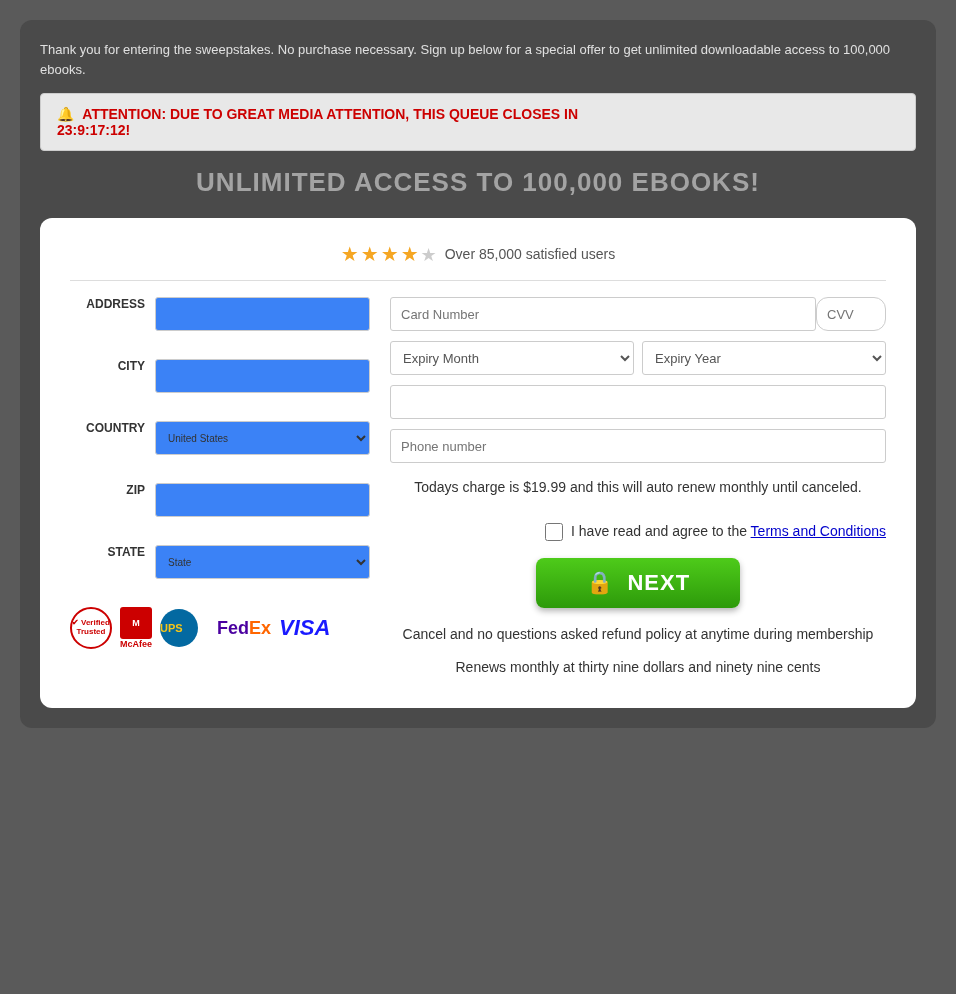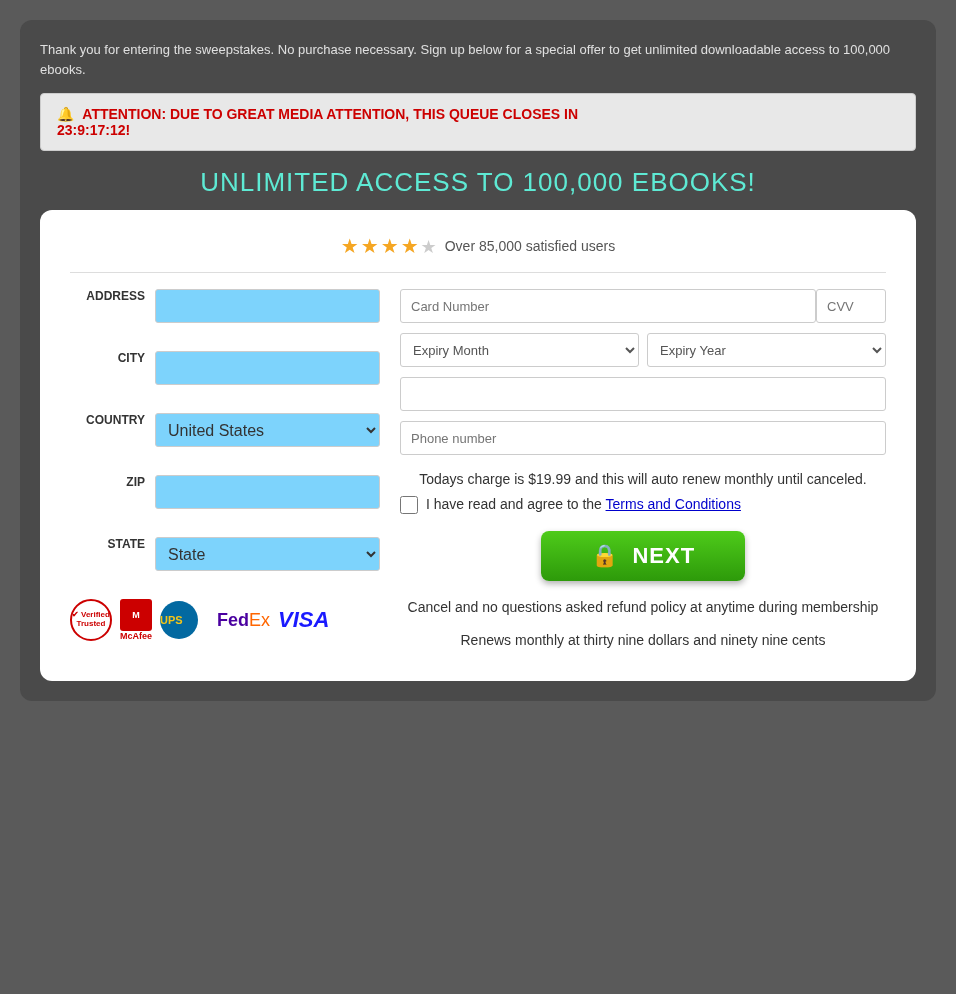--- a/index.html
+++ b/index.html
@@ -40,26 +40,26 @@
       color: #cc0000;
       font-weight: bold;
       font-size: 14px;
     }
     .timer {
       color: #cc0000;
       font-weight: bold;
       font-size: 14px;
     }
     .headline {
-      color: #5eead4;
+      color: #a3a3a3;
       font-size: 26px;
-      font-weight: 400;
+      font-weight: 700;
       text-align: center;
       text-transform: uppercase;
-      margin-bottom: 12px;
+      margin-bottom: 20px;
       letter-spacing: 1px;
     }
     .form-card {
       background: #ffffff;
       border-radius: 12px;
       padding: 24px 30px 30px;
     }
     .stars-row {
       display: flex;
       align-items: center;
@@ -101,23 +101,23 @@
       margin-right: 10px;
       text-transform: uppercase;
     }
     .field-row input[type="text"],
     .field-row select {
       flex: 1;
       height: 34px;
       border: 1px solid #ccc;
       border-radius: 3px;
       padding: 0 8px;
-      font-size: 16px;
-      color: #333;
-      background: #7dd3fc;
+      font-size: 10px;
+      color: #333;
+      background: #3b82f6;
     }
     .field-row select {
       appearance: auto;
     }
     .trust-badges {
       display: flex;
       align-items: center;
       gap: 8px;
       margin-top: 10px;
       flex-wrap: wrap;
@@ -160,21 +160,21 @@
       border: 1px solid #ccc;
       border-radius: 3px;
       padding: 0 10px;
       font-size: 13px;
       color: #999;
     }
     .cvv-input {
       width: 70px;
       height: 34px;
       border: 1px solid #ccc;
-      border-radius: 3px;
+      border-radius: 12px;
       padding: 0 10px;
       font-size: 13px;
       color: #701a75;
     }
     .expiry-row {
       display: flex;
       gap: 8px;
       margin-bottom: 10px;
     }
     .expiry-select {
@@ -208,28 +208,28 @@
       font-size: 13px;
       color: #999;
       display: block;
       margin-bottom: 14px;
     }
     .charge-text {
       text-align: center;
       font-size: 14px;
       color: #333;
       line-height: 1.5;
-      margin-bottom: 4px;
+      margin-bottom: 23px;
     }
     .terms-row {
       display: flex;
       align-items: flex-start;
       gap: 8px;
       margin-bottom: 16px;
-      justify-content: flex-start;
+      justify-content: flex-end;
     }
     .terms-checkbox {
       width: 18px;
       height: 18px;
       margin-top: 2px;
       flex-shrink: 0;
     }
     .terms-text {
       font-size: 14px;
       color: #333;
@@ -343,21 +343,21 @@
           <div style="display:flex;flex-direction:column;align-items:center;">
             <div style="width:32px;height:32px;background:#cc0000;border-radius:3px;display:flex;align-items:center;justify-content:center;">
               <span style="color:white;font-size:9px;font-weight:bold;">M</span>
             </div>
             <span style="font-size:9px;color:#cc0000;font-weight:bold;">McAfee</span>
           </div>
           <div class="ups-badge">
             <span style="font-size:11px;font-weight:bold;color:#f5c518;">UPS</span>
           </div>
           <div>
-            <span style="font-size:18px;font-weight:bold;color:#4a00a0;margin-left:11px;">Fed</span><span style="font-size:18px;font-weight:normal;color:#ff6600;">Ex</span>
+            <span style="font-size:18px;font-weight:bold;color:#4a00a0;margin-left:11px;">Fed</span><span style="font-size:18px;font-weight:bold;color:#ff6600;">Ex</span>
           </div>
           <div>
             <span style="font-size:22px;font-weight:900;font-style:italic;color:#1a1aff;">VISA</span>
           </div>
         </div>
       </div>
 
       <div class="right-col">
 
         <div class="card-row">

